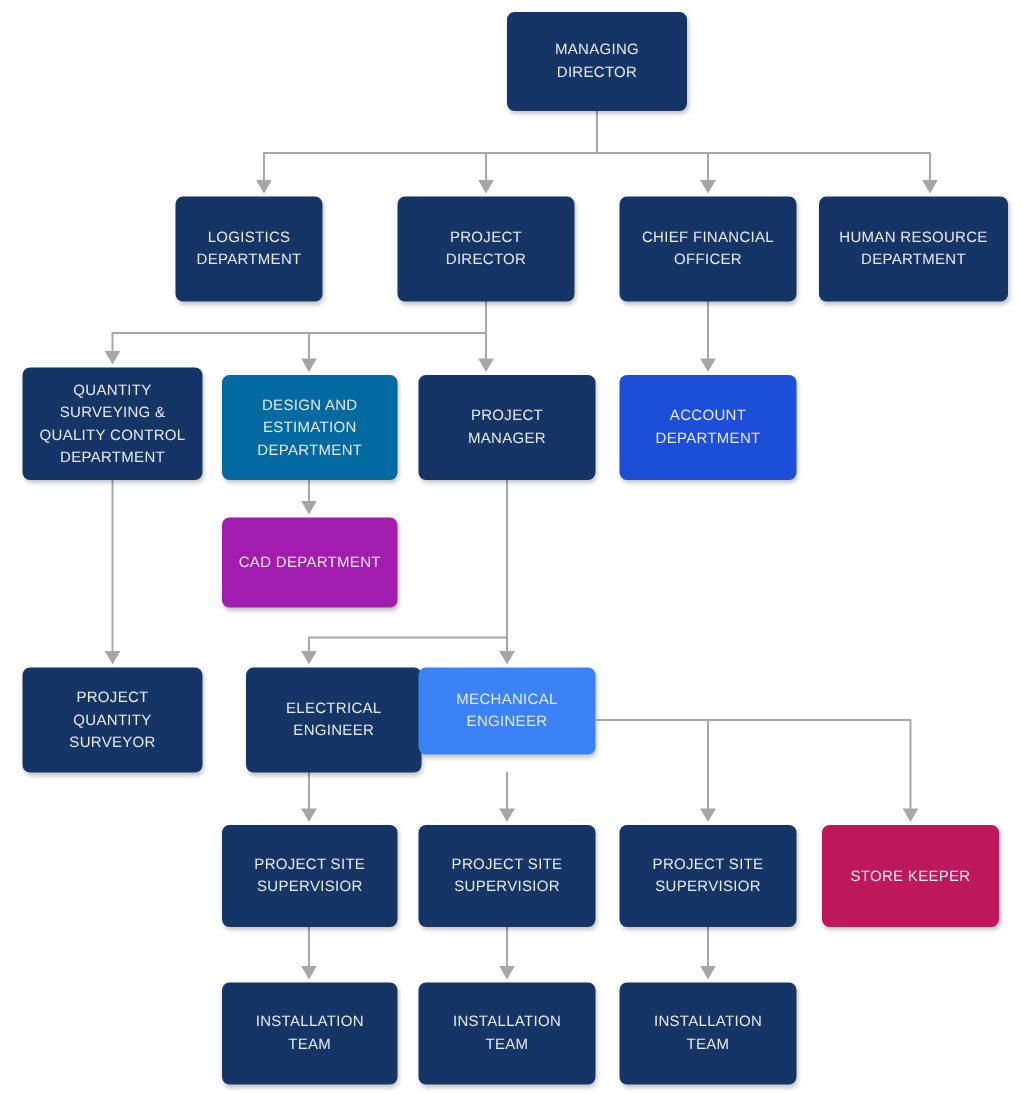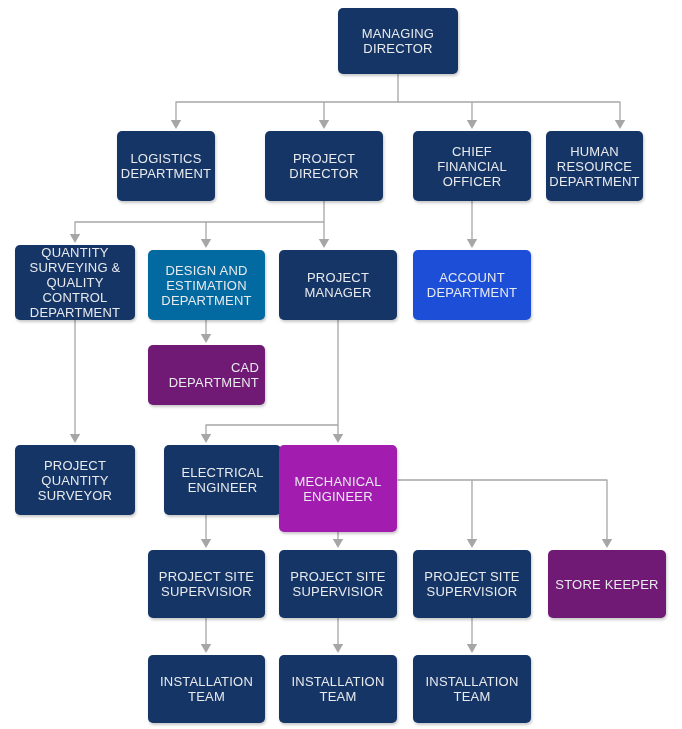--- a/index.html
+++ b/index.html
@@ -32,21 +32,21 @@
     position: absolute;
     box-sizing: border-box;
     background: #153567;
     border-radius: 5px;
     display: flex;
     align-items: center;
     justify-content: center;
     text-align: center;
     color: #e8eaec;
     font-family: "Liberation Sans", sans-serif;
-    font-size: 13px;
+    font-size: 10px;
     line-height: 15px;
     letter-spacing: 0.2px;
     padding: 1px 6px;
     box-shadow: 1px 2px 3px rgba(0,0,0,0.22);
   }
   .node-label {
     display: block;
     white-space: pre-line;
   }
 </style>
@@ -99,21 +99,21 @@
 DEPARTMENT</span>
       </div>
       <div class="node" style="left: 265px; top: 131px; width: 118px; height: 70px; background: rgb(21, 53, 103); color: rgb(232, 234, 236);">
         <span class="node-label">PROJECT
 DIRECTOR</span>
       </div>
       <div class="node" style="left: 413px; top: 131px; width: 118px; height: 70px; background: rgb(21, 53, 103); color: rgb(232, 234, 236);">
         <span class="node-label">CHIEF FINANCIAL
 OFFICER</span>
       </div>
-      <div class="node" style="left: 546px; top: 131px; width: 97px; height: 70px; background: rgb(21, 53, 103); color: rgb(232, 234, 236);">
+      <div class="node" style="left: 546px; top: 131px; width: 126px; height: 70px; background: rgb(21, 53, 103); color: rgb(232, 234, 236);">
         <span class="node-label">HUMAN RESOURCE
 DEPARTMENT</span>
       </div>
       <div class="node" style="left: 15px; top: 245px; width: 120px; height: 75px; background: rgb(21, 53, 103); color: rgb(232, 234, 236);">
         <span class="node-label">QUANTITY
 SURVEYING &amp;
 QUALITY CONTROL
 DEPARTMENT</span>
       </div>
       <div class="node" style="left: 148px; top: 250px; width: 117px; height: 70px; background: #0369a1; color: rgb(232, 234, 236);">
@@ -122,49 +122,49 @@
 DEPARTMENT</span>
       </div>
       <div class="node" style="left: 279px; top: 250px; width: 118px; height: 70px; background: rgb(21, 53, 103); color: rgb(232, 234, 236);">
         <span class="node-label">PROJECT
 MANAGER</span>
       </div>
       <div class="node" style="left: 413px; top: 250px; width: 118px; height: 70px; background: #1d4ed8; color: rgb(232, 234, 236);">
         <span class="node-label">ACCOUNT
 DEPARTMENT</span>
       </div>
-      <div class="node" style="left: 148px; top: 345px; width: 117px; height: 60px; background: #701a75; color: rgb(232, 234, 236); text-align: right;">
+      <div class="node" style="left: 148px; top: 345px; width: 117px; height: 60px; background: #a21caf; color: rgb(232, 234, 236); text-align: right;">
         <span class="node-label">CAD DEPARTMENT</span>
       </div>
       <div class="node" style="left: 15px; top: 445px; width: 120px; height: 70px; background: rgb(21, 53, 103); color: rgb(232, 234, 236);">
         <span class="node-label">PROJECT
 QUANTITY
 SURVEYOR</span>
       </div>
       <div class="node" style="left: 148px; top: 445px; width: 117px; height: 70px; background: rgb(21, 53, 103); color: rgb(232, 234, 236); margin-left: 16px;">
         <span class="node-label">ELECTRICAL
 ENGINEER</span>
       </div>
-      <div class="node" style="left: 279px; top: 445px; width: 118px; height: 87px; background: #a21caf; color: rgb(232, 234, 236);">
+      <div class="node" style="left: 279px; top: 445px; width: 118px; height: 58px; background: #3b82f6; color: rgb(232, 234, 236);">
         <span class="node-label">MECHANICAL
 ENGINEER</span>
       </div>
       <div class="node" style="left: 148px; top: 550px; width: 117px; height: 68px; background: rgb(21, 53, 103); color: rgb(232, 234, 236);">
         <span class="node-label">PROJECT SITE
 SUPERVISIOR</span>
       </div>
       <div class="node" style="left: 279px; top: 550px; width: 118px; height: 68px; background: rgb(21, 53, 103); color: rgb(232, 234, 236);">
         <span class="node-label">PROJECT SITE
 SUPERVISIOR</span>
       </div>
       <div class="node" style="left: 413px; top: 550px; width: 118px; height: 68px; background: rgb(21, 53, 103); color: rgb(232, 234, 236);">
         <span class="node-label">PROJECT SITE
 SUPERVISIOR</span>
       </div>
-      <div class="node" style="left: 548px; top: 550px; width: 118px; height: 68px; background: #701a75; color: rgb(232, 234, 236);">
+      <div class="node" style="left: 548px; top: 550px; width: 118px; height: 68px; background: #be185d; color: rgb(232, 234, 236);">
         <span class="node-label">STORE KEEPER</span>
       </div>
       <div class="node" style="left: 148px; top: 655px; width: 117px; height: 68px; background: rgb(21, 53, 103); color: rgb(232, 234, 236);">
         <span class="node-label">INSTALLATION
 TEAM</span>
       </div>
       <div class="node" style="left: 279px; top: 655px; width: 118px; height: 68px; background: rgb(21, 53, 103); color: rgb(232, 234, 236);">
         <span class="node-label">INSTALLATION
 TEAM</span>
       </div>

